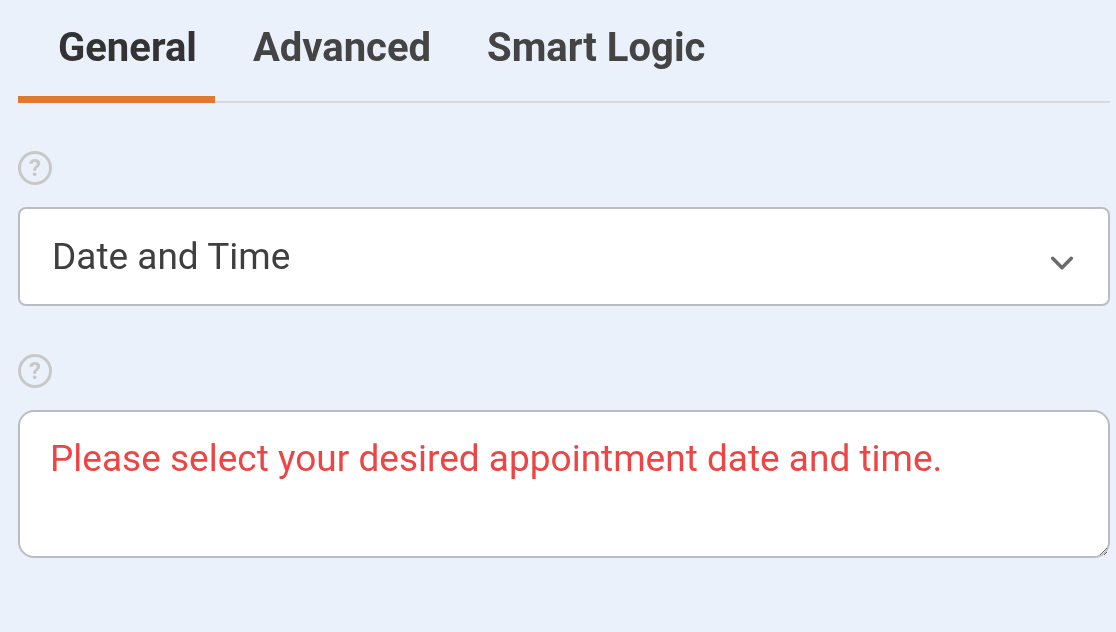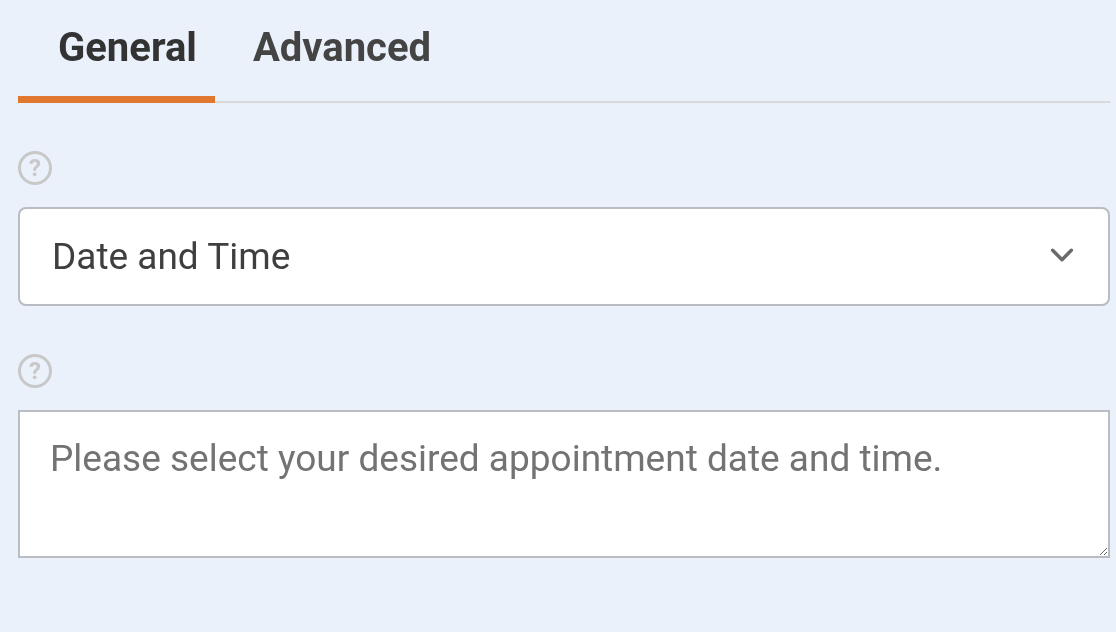--- a/index.html
+++ b/index.html
@@ -74,52 +74,53 @@
     .dropdown {
       width: 100%;
       background: #fff;
       border: 2px solid #b9bdc1;
       border-radius: 8px;
       padding: 26px 32px;
       font-size: 37px;
       color: #3f3f3f;
       display: flex;
       justify-content: space-between;
-      align-items: flex-start;
+      align-items: center;
       cursor: pointer;
     }
     .chevron-icon {
       width: 28px;
       height: 28px;
     }
     .chevron-icon svg {
       width: 100%;
       height: 100%;
     }
     .textarea {
       width: 100%;
       background: #fff;
       border: 2px solid #b9bdc1;
-      border-radius: 0;
+      border-radius: 16px;
       padding: 22px 30px;
       font-size: 37px;
-      color: #737373;
+      color: #ef4444;
       font-family: inherit;
       line-height: 1.35;
       resize: both;
       min-height: 140px;
     }
   </style>
 </head>
 <body>
 
 <div class="container">
   <div class="tabs">
     <div class="tab active">General</div>
     <div class="tab">Advanced</div>
+    <div class="tab">Smart Logic</div>
   </div>
 
   <div class="field-group">
     <div class="field-label-row">
       <span class="help-icon">?</span>
     </div>
     <div class="dropdown">
       <span>Date and Time</span>
       <span class="chevron-icon">
         <svg viewBox="0 0 24 24" fill="none" stroke="#6b6b6b" stroke-width="3" stroke-linecap="round" stroke-linejoin="round">

